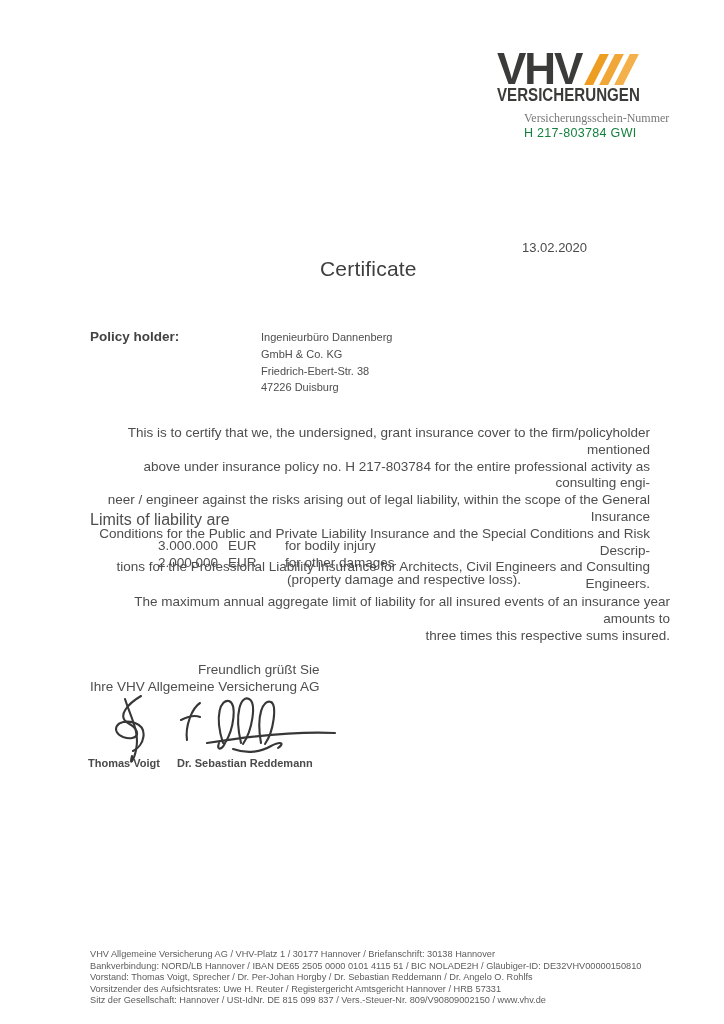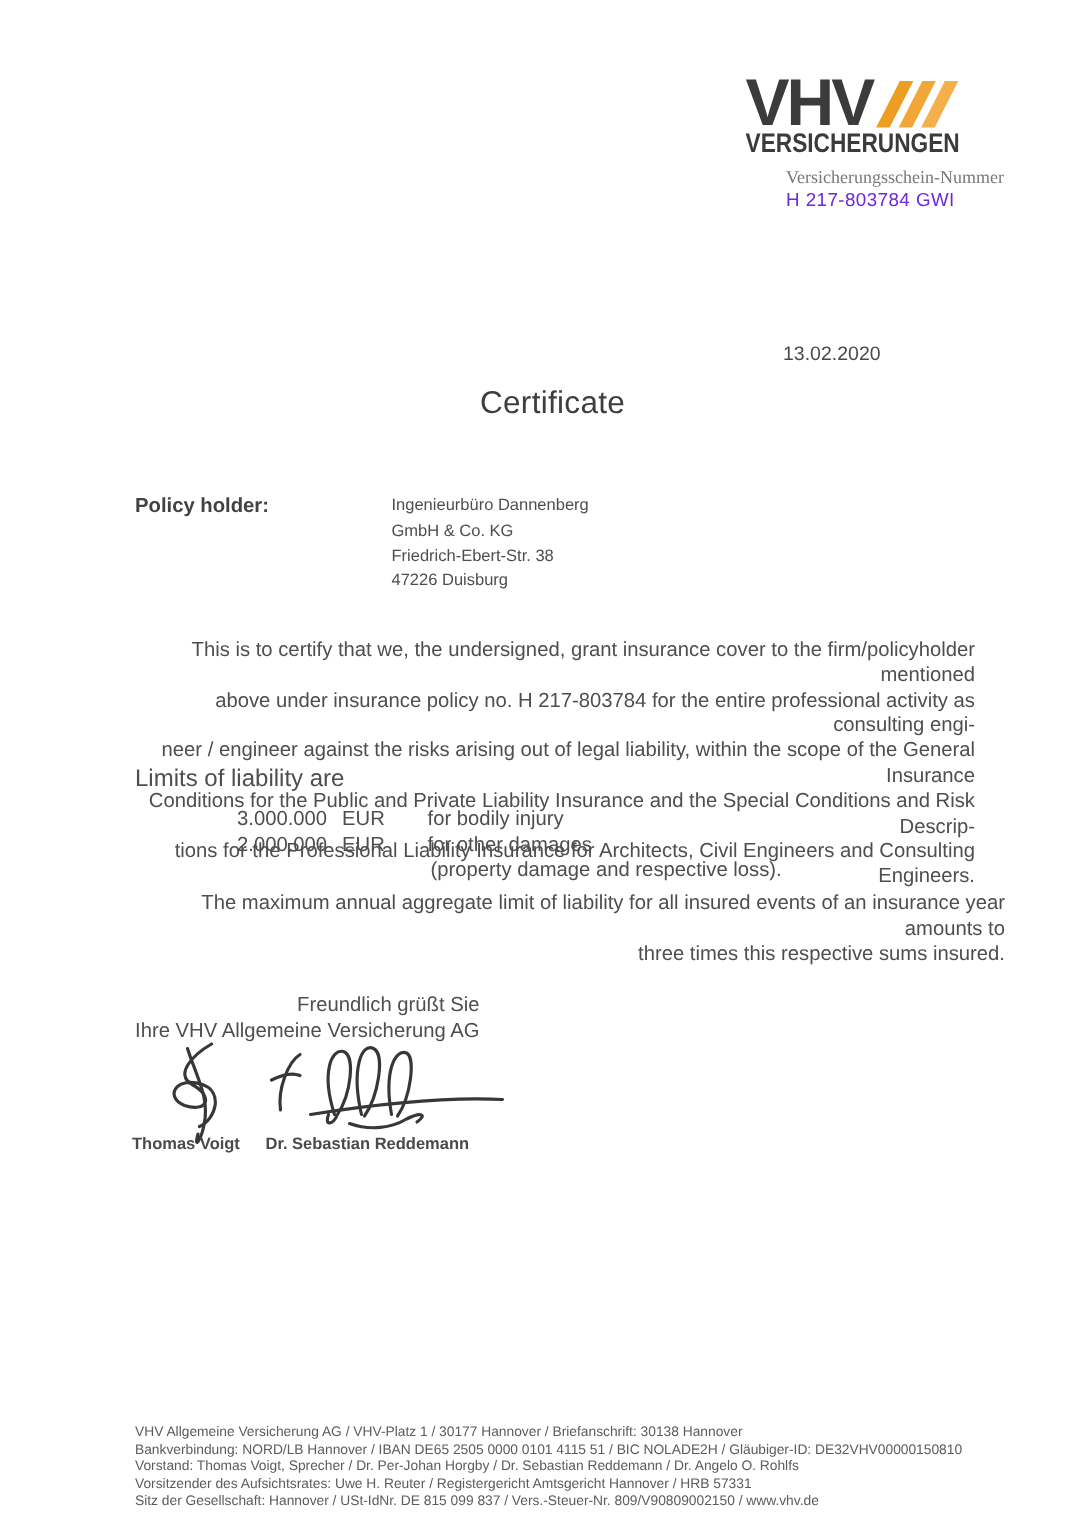--- a/index.html
+++ b/index.html
@@ -24,23 +24,23 @@
   .slashes{display:flex;gap:6px;margin-left:11px;margin-top:2px;}
   .slash{width:9px;height:31px;transform:skewX(-27deg);}
   .logo-word{
     font-size:18px;font-weight:bold;color:#3B3B3A;
     transform:scaleX(0.84);transform-origin:left;
     line-height:16px;margin-top:1px;white-space:nowrap;
   }
 
   .pol-num{left:524px;top:112px;}
   .pol-num-label{font-size:12px;color:#787878;line-height:13px;font-family:Liberation Serif, serif;}
-  .pol-num-value{font-size:12.5px;color:#6d28d9;letter-spacing:0.3px;line-height:16px;}
+  .pol-num-value{font-size:12.5px;color:#15803d;letter-spacing:0.3px;line-height:16px;}
 
-  .doc-date{left:522px;top:228px;font-size:13px;color:#4a4a4a;}
+  .doc-date{left:522px;top:240px;font-size:13px;color:#4a4a4a;}
 
   .doc-title{
     left:320px;top:257px;
     font-size:21px;font-weight:normal;color:#3e3e3e;letter-spacing:0.2px;
   }
 
   .ph-label{left:90px;top:329px;font-size:13.5px;font-weight:bold;color:#424242;}
   .ph-address{left:261px;top:329px;font-size:11px;line-height:16.8px;white-space:pre-line;}
 
   .para{font-size:13.5px;line-height:16.8px;white-space:pre-line;text-align:right;}

